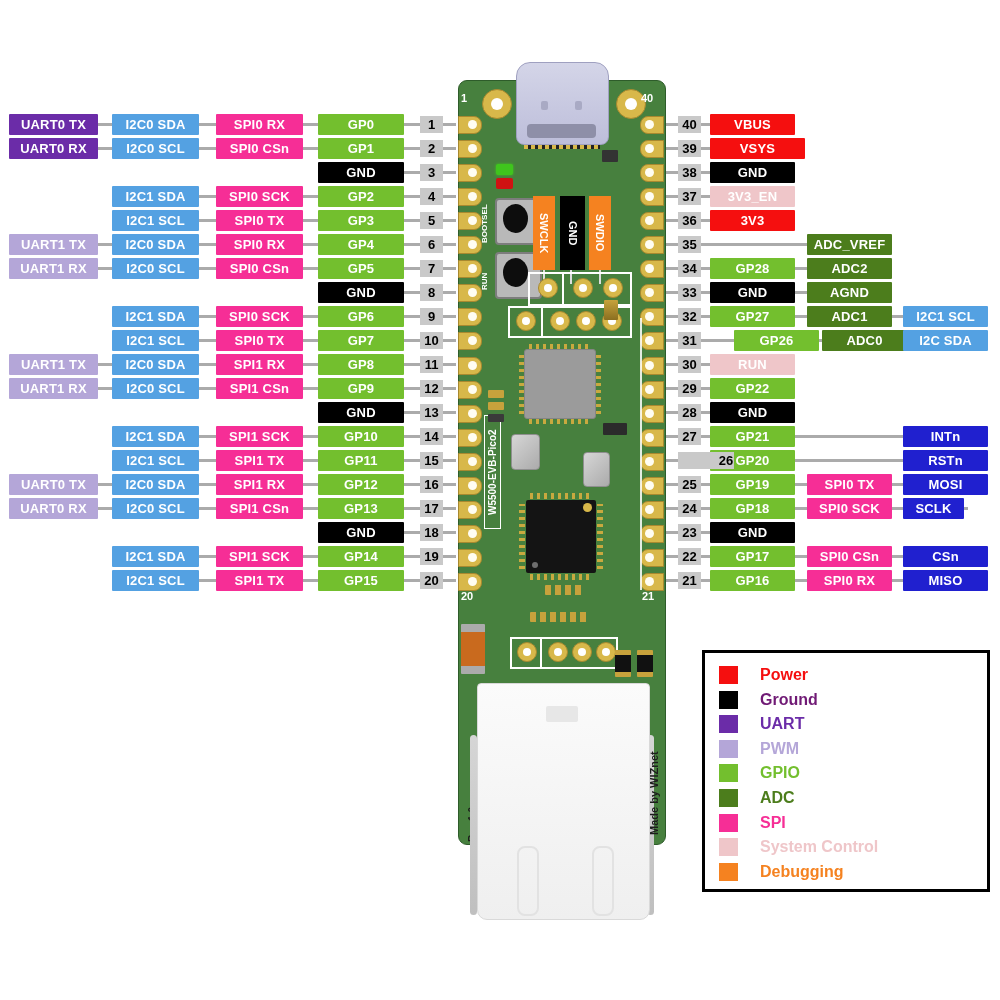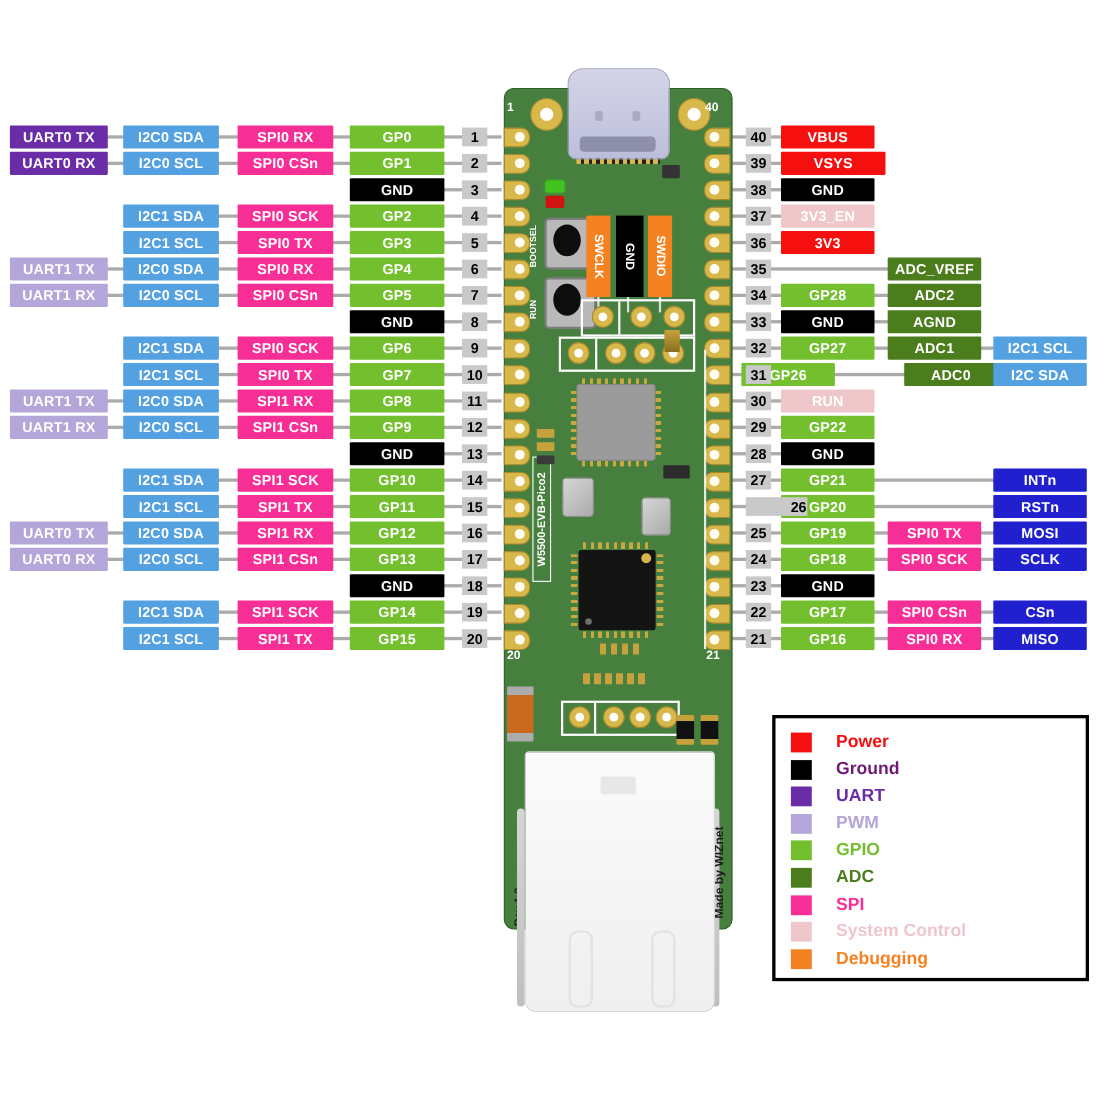--- a/index.html
+++ b/index.html
@@ -279,21 +279,21 @@
       </div>
       <div class="wireline" style="left: 664px; top: 314.9px; width: 304px;"></div>
       <div class="badge" style="left: 710px; top: 305.9px; width: 85px; background: rgb(115, 191, 46);">GP27</div>
       <div class="badge" style="left: 807px; top: 305.9px; width: 85px; background: rgb(76, 125, 28);">ADC1</div>
       <div class="badge" style="left: 903px; top: 305.9px; width: 85px; background: rgb(84, 161, 226);">I2C1 SCL</div>
       <div class="pinnum" style="left: 678px; top: 307.9px; width: 23px;">32</div>
       <div class="castpad" style="left: 640px; top: 308.4px; border-radius: 8px 0px 0px 8px;">
         <div class="hole" style="left: 4px;"></div>
       </div>
       <div class="wireline" style="left: 664px; top: 338.95px; width: 304px;"></div>
-      <div class="badge" style="left: 674px; top: 329.95px; width: 85px; background: rgb(115, 191, 46);">GP26</div>
+      <div class="badge" style="left: 734px; top: 329.95px; width: 85px; background: rgb(115, 191, 46);">GP26</div>
       <div class="badge" style="left: 807px; top: 329.95px; width: 85px; background: rgb(76, 125, 28); margin-left: 15px;">ADC0</div>
       <div class="badge" style="left: 903px; top: 329.95px; width: 85px; background: rgb(84, 161, 226);">I2C SDA</div>
       <div class="pinnum" style="left: 678px; top: 331.95px; width: 23px;">31</div>
       <div class="castpad" style="left: 640px; top: 332.45px; border-radius: 8px 0px 0px 8px;">
         <div class="hole" style="left: 4px;"></div>
       </div>
       <div class="wireline" style="left: 664px; top: 363px; width: 111px;"></div>
       <div class="badge" style="left: 710px; top: 354px; width: 85px; background: rgb(239, 198, 201);">RUN</div>
       <div class="pinnum" style="left: 678px; top: 356px; width: 23px;">30</div>
       <div class="castpad" style="left: 640px; top: 356.5px; border-radius: 8px 0px 0px 8px;">
@@ -329,21 +329,21 @@
       <div class="badge" style="left: 710px; top: 474.25px; width: 85px; background: rgb(115, 191, 46);">GP19</div>
       <div class="badge" style="left: 807px; top: 474.25px; width: 85px; background: rgb(246, 46, 150);">SPI0 TX</div>
       <div class="badge" style="left: 903px; top: 474.25px; width: 85px; background: rgb(32, 32, 207);">MOSI</div>
       <div class="pinnum" style="left: 678px; top: 476.25px; width: 23px;">25</div>
       <div class="castpad" style="left: 640px; top: 476.75px; border-radius: 8px 0px 0px 8px;">
         <div class="hole" style="left: 4px;"></div>
       </div>
       <div class="wireline" style="left: 664px; top: 507.3px; width: 304px;"></div>
       <div class="badge" style="left: 710px; top: 498.3px; width: 85px; background: rgb(115, 191, 46);">GP18</div>
       <div class="badge" style="left: 807px; top: 498.3px; width: 85px; background: rgb(246, 46, 150);">SPI0 SCK</div>
-      <div class="badge" style="left: 903px; top: 498.3px; width: 85px; background: rgb(32, 32, 207);">SCLK</div>
+      <div class="badge" style="left: 903px; top: 498.3px; width: 61px; background: rgb(32, 32, 207);">SCLK</div>
       <div class="pinnum" style="left: 678px; top: 500.3px; width: 23px;">24</div>
       <div class="castpad" style="left: 640px; top: 500.8px; border-radius: 8px 0px 0px 8px;">
         <div class="hole" style="left: 4px;"></div>
       </div>
       <div class="wireline" style="left: 664px; top: 531.35px; width: 111px;"></div>
       <div class="badge" style="left: 710px; top: 522.35px; width: 85px; background: rgb(0, 0, 0);">GND</div>
       <div class="pinnum" style="left: 678px; top: 524.35px; width: 23px; text-align: center;">23</div>
       <div class="castpad" style="left: 640px; top: 524.85px; border-radius: 8px 0px 0px 8px;">
         <div class="hole" style="left: 4px;"></div>
       </div>

